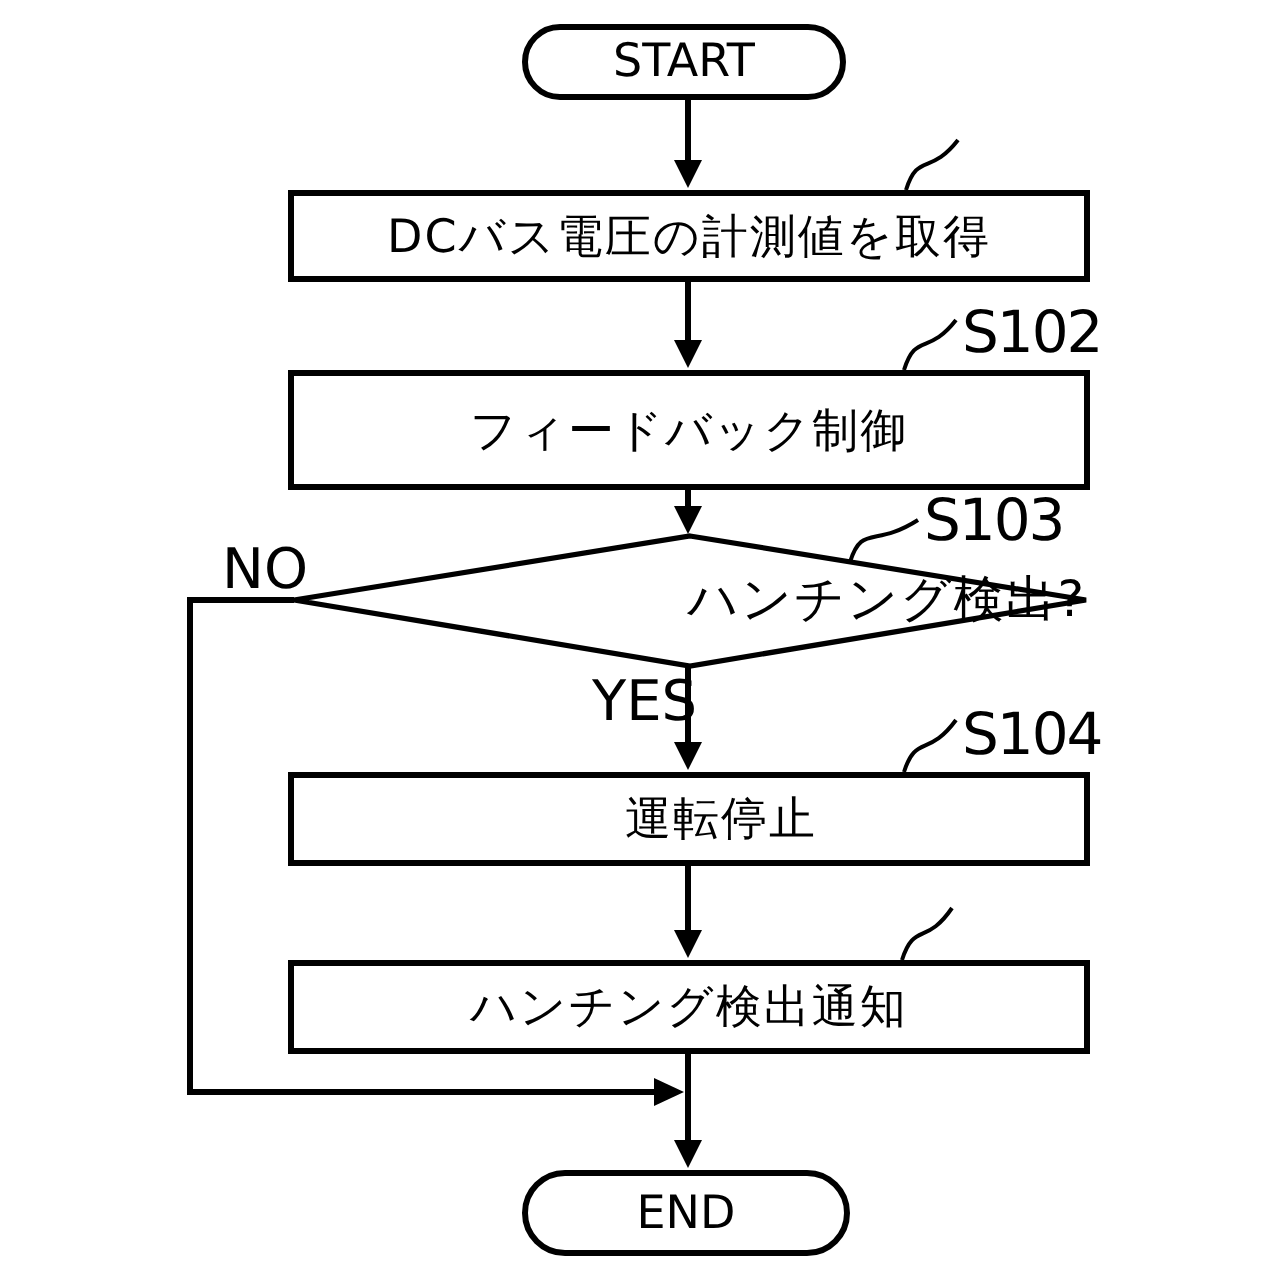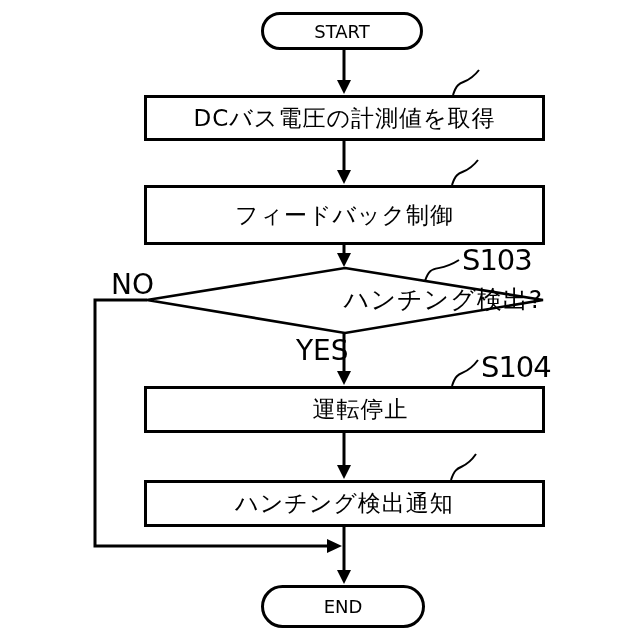--- a/index.html
+++ b/index.html
@@ -23,21 +23,21 @@
     align-items: center;
     justify-content: center;
     background: #ffffff;
     border: 3px solid #000000;
     box-sizing: border-box;
     text-align: center;
     white-space: nowrap;
   }
   .terminal {
     border-radius: 999px;
-    font-size: 18px;
+    font-size: 23px;
     letter-spacing: 0px;
   }
   .process {
     font-size: 23px;
     letter-spacing: 1px;
   }
   .decision-text {
     position: absolute;
     left: 147px;
     top: 285px;
@@ -132,20 +132,21 @@
     <span>START</span>
   </div>
 
   <div class="node process box-s101">
     <span>DCバス電圧の計測値を取得</span>
   </div>
 
   <div class="node process box-s102">
     <span>フィードバック制御</span>
   </div>
+  <div class="slabel slabel-s102">S102</div>
 
   <div class="decision-text">ハンチング検出?</div>
   <div class="slabel slabel-s103">S103</div>
   <div class="branch-label branch-no">NO</div>
   <div class="branch-label branch-yes">YES</div>
 
   <div class="node process box-s104">
     <span>運転停止</span>
   </div>
   <div class="slabel slabel-s104">S104</div>

